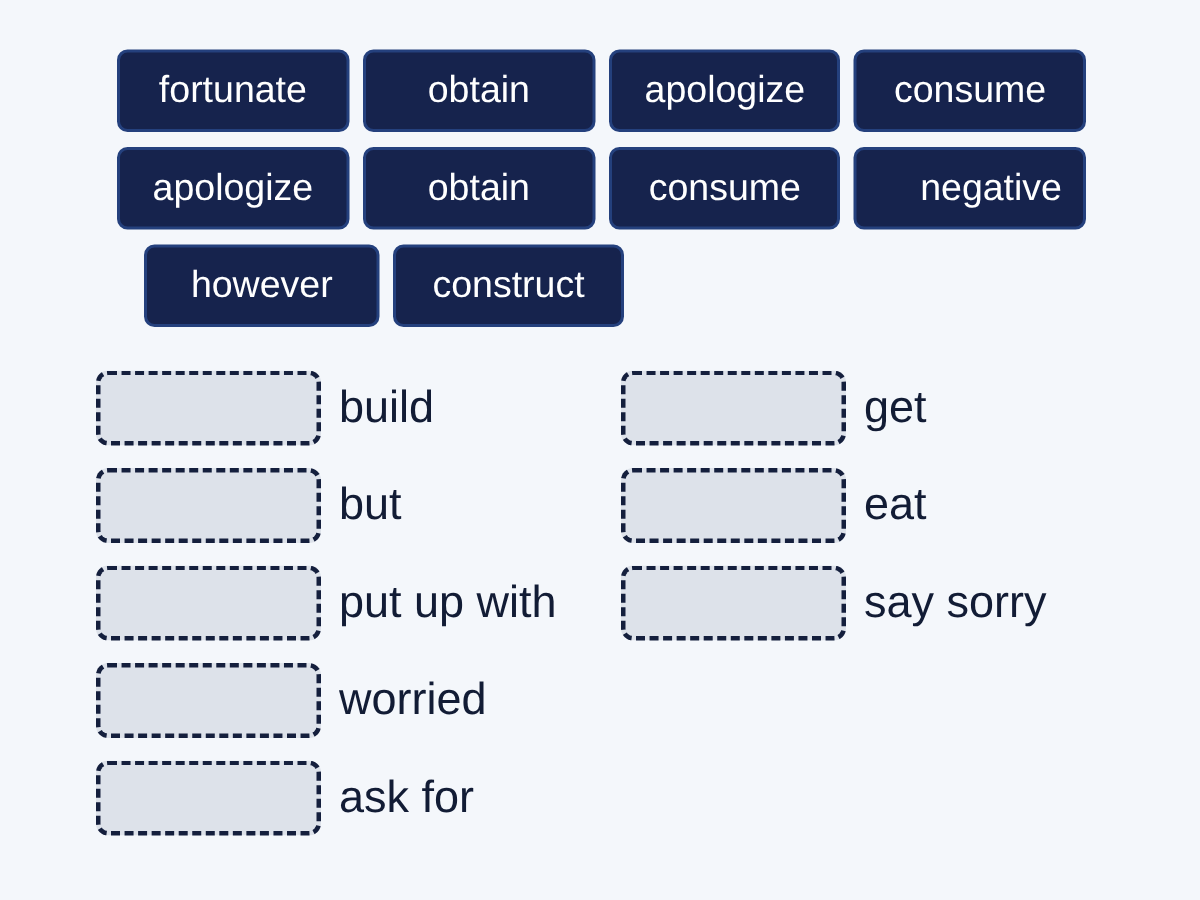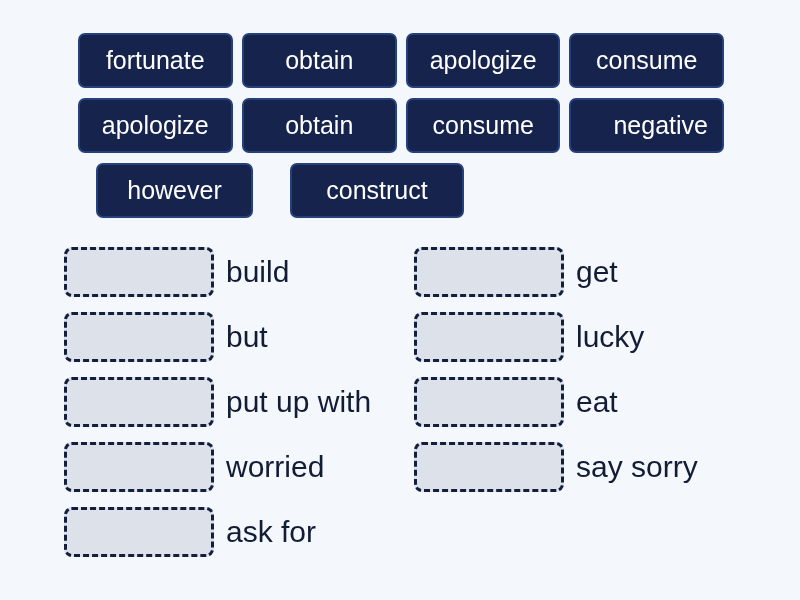--- a/index.html
+++ b/index.html
@@ -46,21 +46,21 @@
   }
   .tile.w-fortunate  { width: 157px; }
   .tile.w-obtain     { width: 158px; }
   .tile.w-apologize  { width: 157px; text-align: center; }
   .tile.w-consume    { width: 157px; }
   .tile.w-concerned  { width: 157px; }
   .tile.w-endure     { width: 158px; }
   .tile.w-request    { width: 157px; }
   .tile.w-negative   { width: 157px; justify-content: flex-end; }
   .tile.w-however    { width: 157px; margin-left: 18px; }
-  .tile.w-construct  { width: 174px; margin-left: 28px; }
+  .tile.w-construct  { width: 154px; }
 
   
   #answer-area {
     position: absolute;
     left: 64px;
     top: 247px;
     width: 700px;
     display: flex;
     gap: 0;
   }
@@ -162,24 +162,20 @@
     </div>
   </div>
 
   <div class="answer-col">
     <div class="answer-row">
       <div class="dropzone"></div>
       <div class="answer-label">get</div>
     </div>
     <div class="answer-row">
       <div class="dropzone"></div>
-      <div class="answer-label">lucky</div>
-    </div>
-    <div class="answer-row">
-      <div class="dropzone"></div>
       <div class="answer-label">eat</div>
     </div>
     <div class="answer-row">
       <div class="dropzone"></div>
       <div class="answer-label">say sorry</div>
     </div>
   </div>
 
 </div>
 

